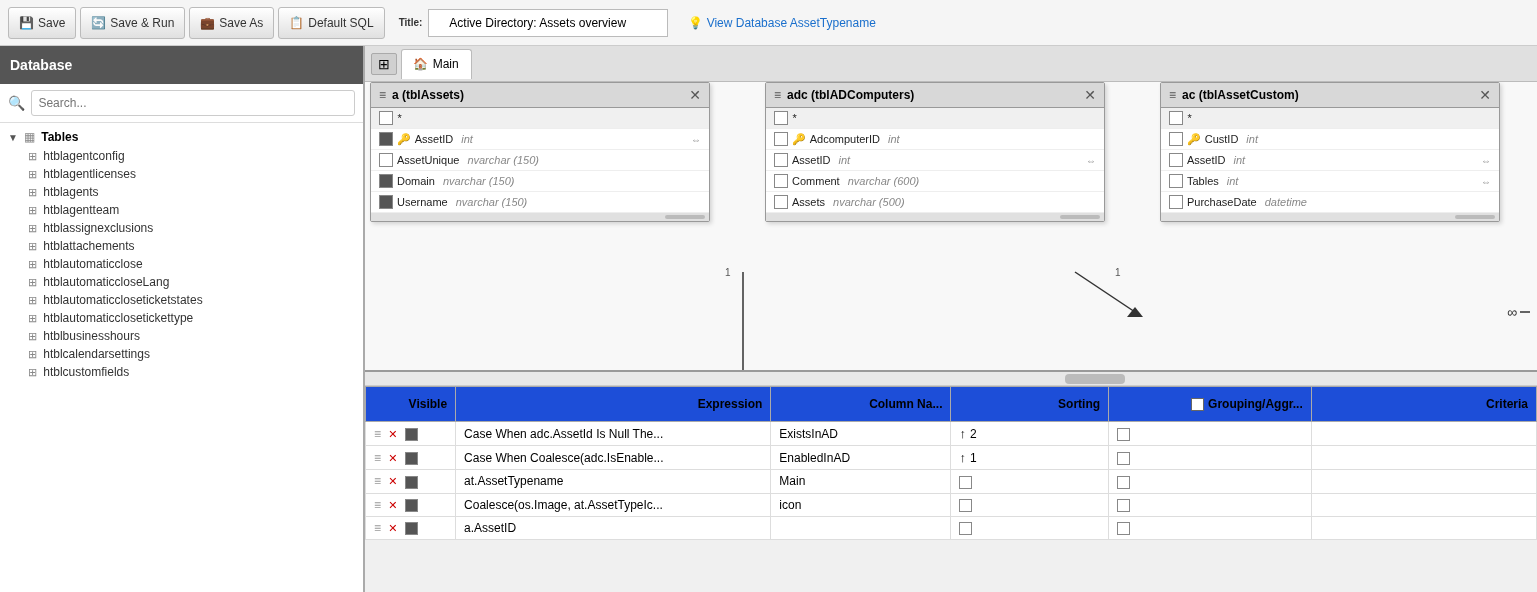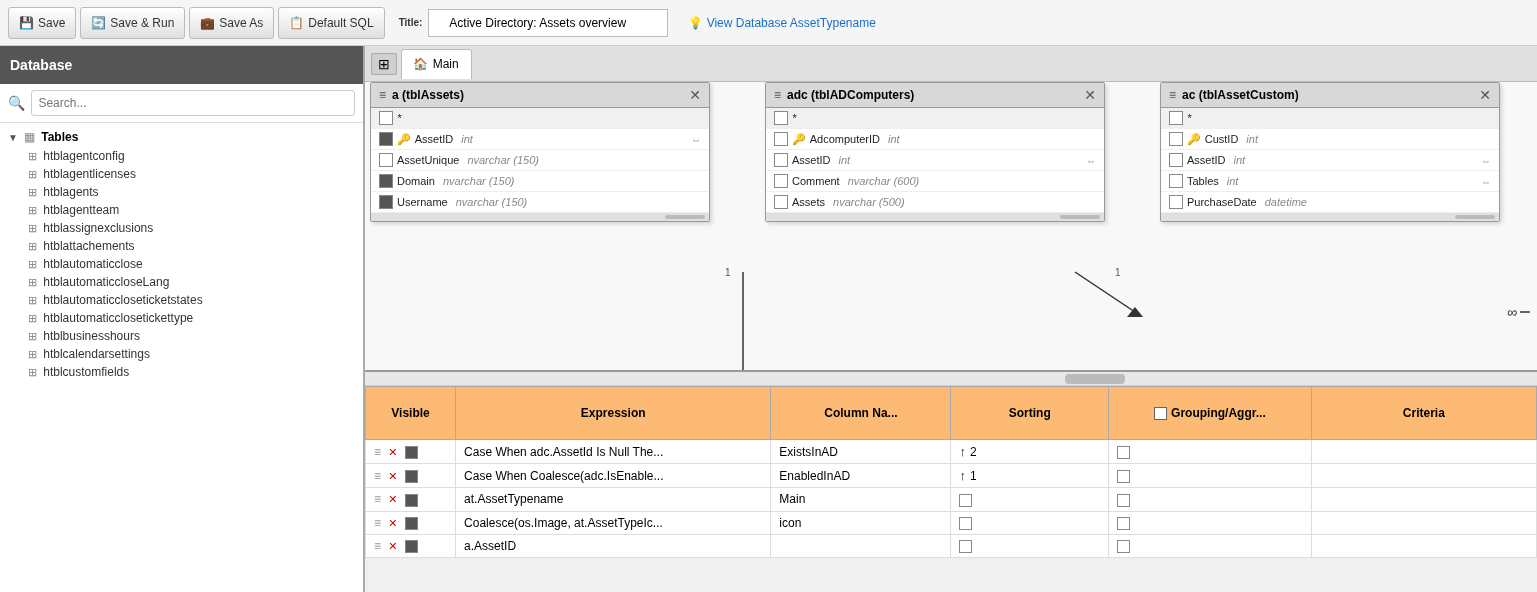--- a/index.html
+++ b/index.html
@@ -224,24 +224,24 @@
     #query-grid {
       overflow-y: auto;
       flex: 1;
     }
     table {
       width: 100%;
       border-collapse: collapse;
       font-size: 12px;
     }
     thead th {
-      background: #fdba74;
+      background: #1d4ed8;
       border: 1px solid #aaa;
-      padding: 19px 8px;
-      text-align: center;
+      padding: 10px 8px;
+      text-align: right;
       font-weight: bold;
       white-space: nowrap;
       position: sticky;
       top: 0;
       z-index: 2;
     }
     tbody td {
       border: 1px solid #ddd;
       padding: 4px 8px;
       background: #fff;

